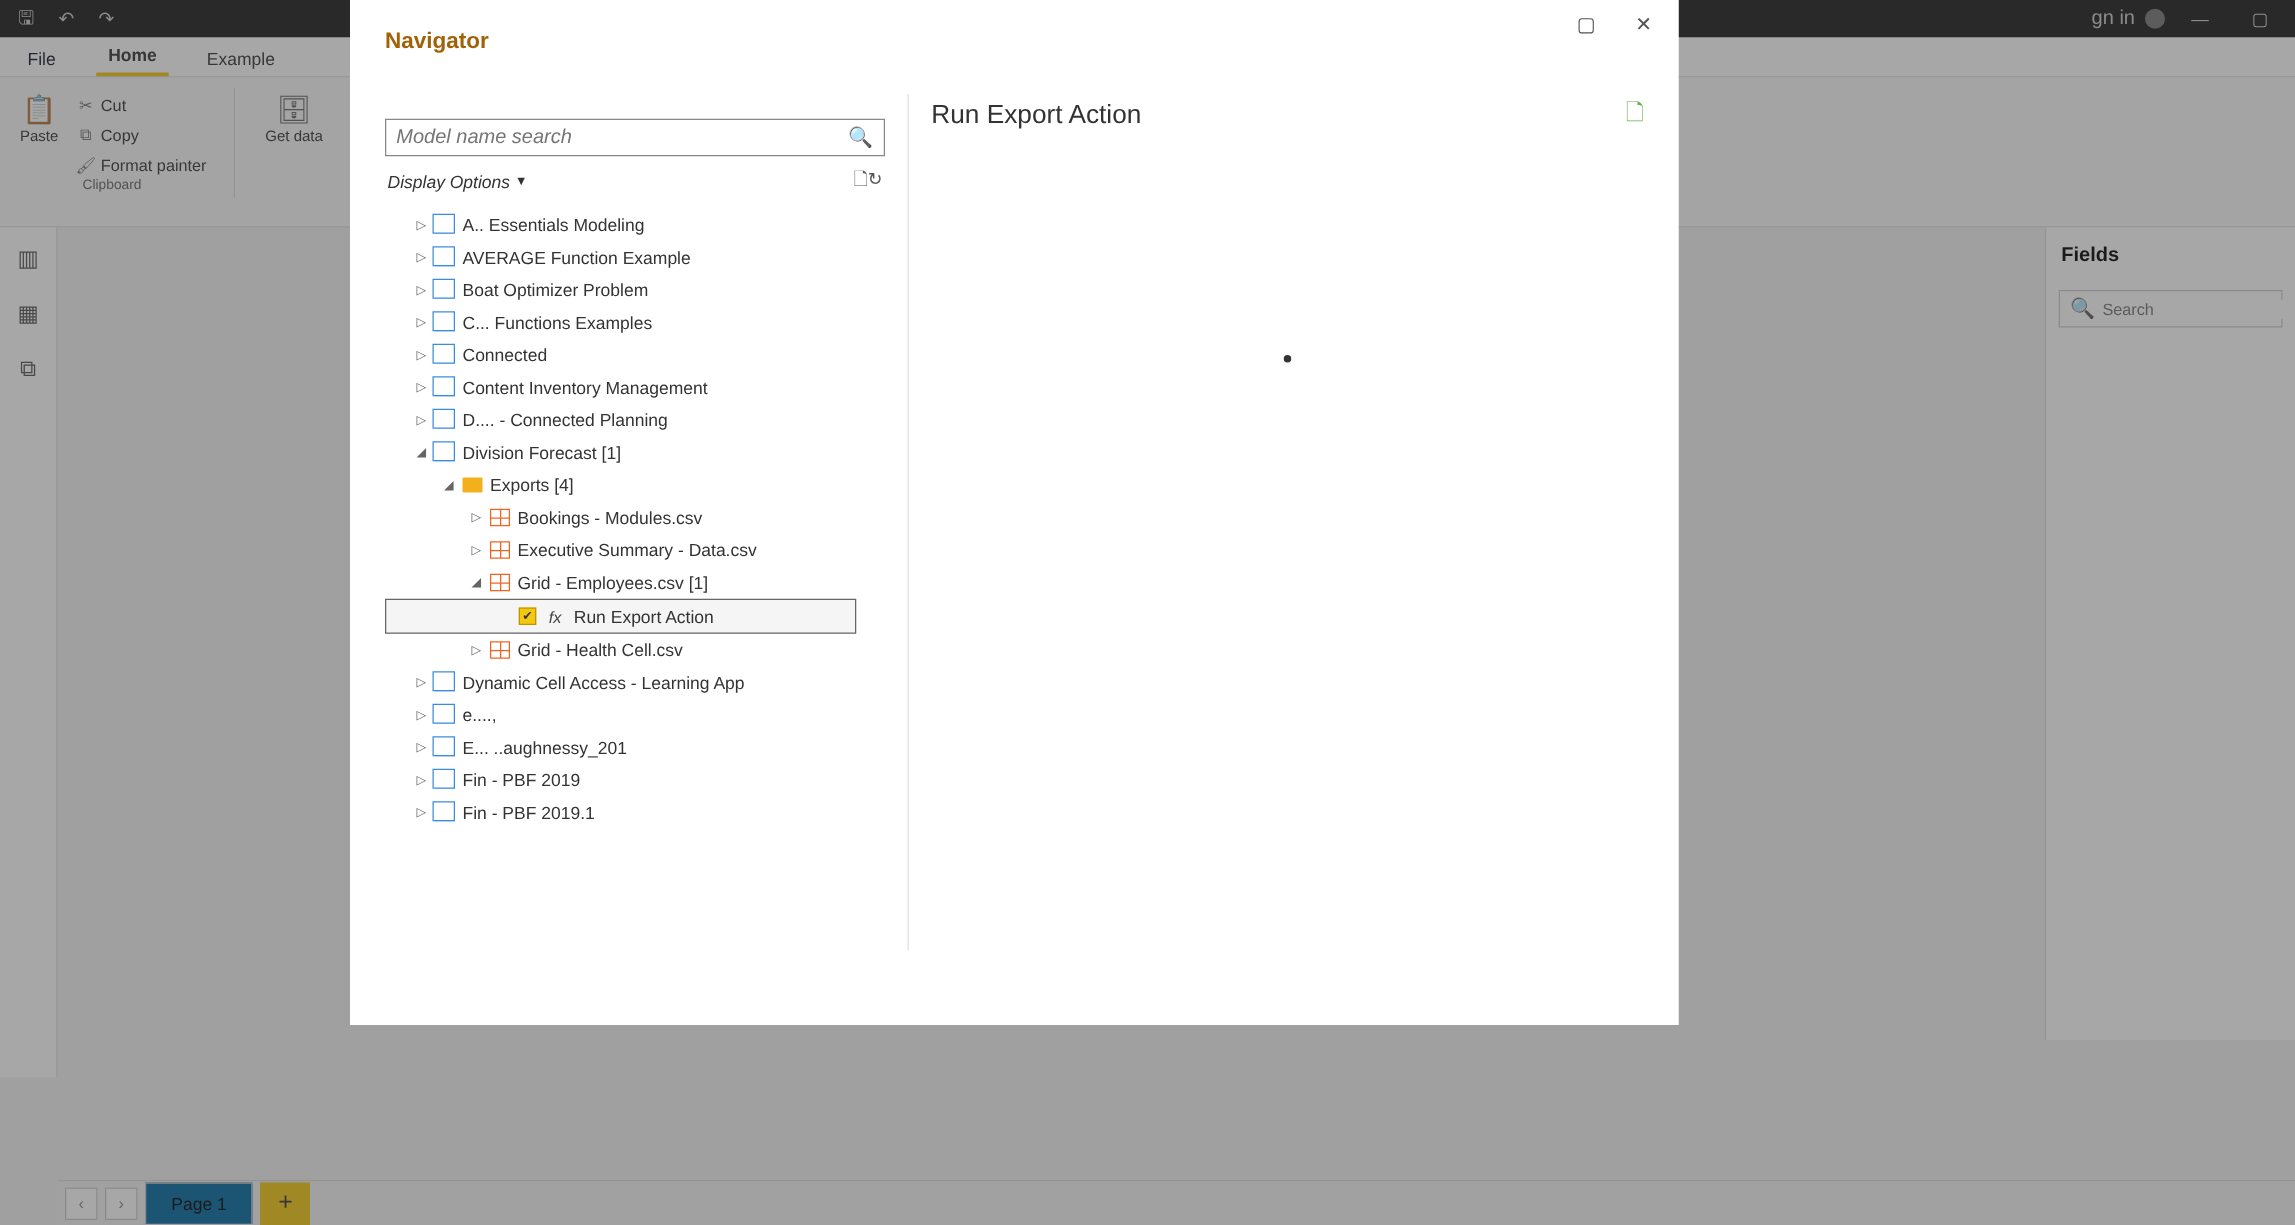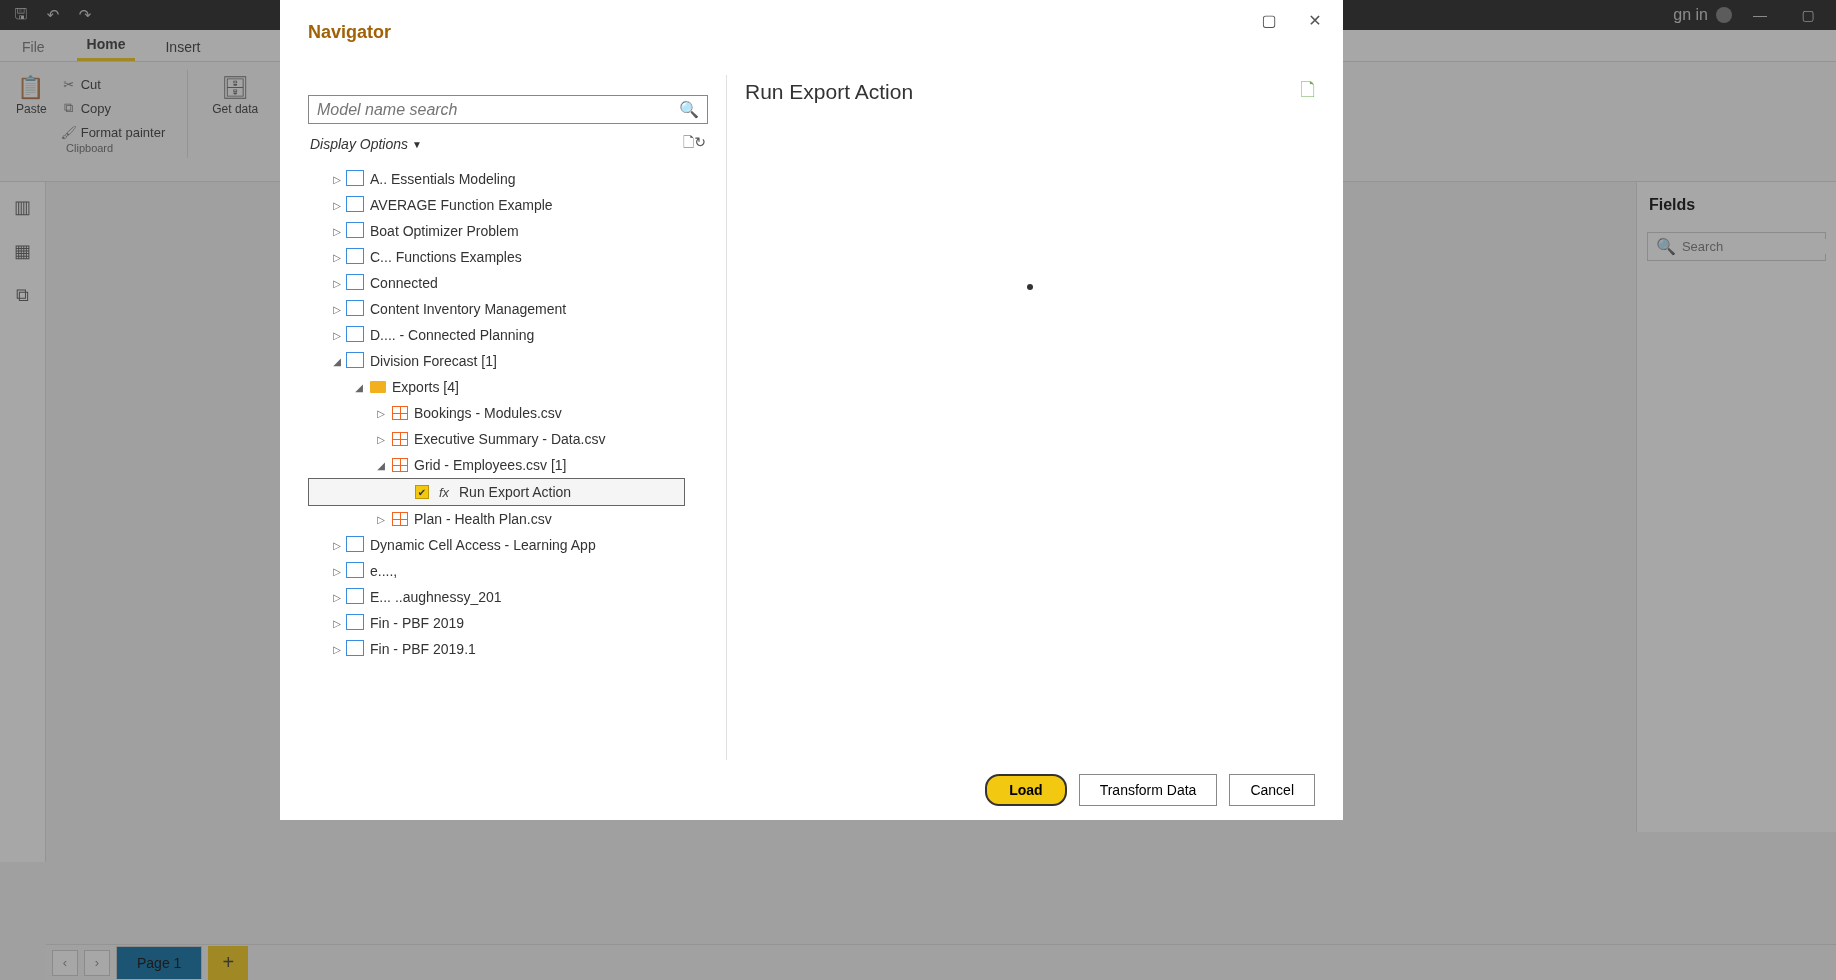--- a/index.html
+++ b/index.html
@@ -11,21 +11,21 @@
   .titlebar .qa-left .tbtn { width:26px; height:26px; display:flex; align-items:center; justify-content:center; color:#ccc; font-size:15px; }
   .titlebar .spacer { flex:1; }
   .titlebar .right { display:flex; align-items:center; gap:8px; padding-right:8px; }
   .titlebar .avatar { width:16px; height:16px; border-radius:50%; background:#777; }
   .titlebar .winbtn { width:40px; height:30px; display:flex; align-items:center; justify-content:center; font-size:14px; color:#ccc; }
 
   
   .ribbon-tabs { height: 32px; background: #fff; border-bottom:1px solid #ddd; display:flex; align-items:flex-end; padding-left:10px; gap:20px; }
   .ribbon-tabs .tab { font-size:14px; padding:6px 10px 6px 10px; color:#333; }
   .ribbon-tabs .tab.active { font-weight:600; border-bottom:3px solid #f2c811; }
-  .ribbon-tabs .file { color:#737373; padding:6px 12px; }
+  .ribbon-tabs .file { color:#0f172a; padding:6px 12px; }
 
   
   .ribbon-body { height:120px; background:#fafafa; border-bottom:1px solid #ddd; display:flex; align-items:flex-start; padding:8px 10px; gap:12px; }
   .rgroup { display:flex; flex-direction:column; align-items:center; }
   .rgroup .items { display:flex; gap:4px; }
   .rgroup .glabel { font-size:11px; color:#666; margin-top:auto; }
   .rbtn-lg { display:flex; flex-direction:column; align-items:center; font-size:12px; color:#333; padding:4px 6px; }
   .rbtn-lg .ico { width:28px; height:28px; display:flex; align-items:center; justify-content:center; font-size:22px; color:#666; }
   .rbtn-sm { display:flex; align-items:center; gap:4px; font-size:13px; color:#333; padding:2px 4px; }
   .rbtn-sm .ico { width:16px; height:16px; display:flex; align-items:center; justify-content:center; color:#777; }
@@ -106,21 +106,21 @@
     <span>gn in</span>
     <div class="avatar"></div>
     <div class="winbtn">—</div>
     <div class="winbtn">▢</div>
   </div>
 </div>
 
 <div class="ribbon-tabs">
   <div class="tab file">File</div>
   <div class="tab active">Home</div>
-  <div class="tab">Insert</div>
+  <div class="tab">Example</div>
 </div>
 
 <div class="ribbon-body">
   <div class="rgroup">
     <div class="items">
       <div class="rbtn-lg">
         <div class="ico">📋</div>
         <span>Paste</span>
       </div>
       <div style="display:flex;flex-direction:column;gap:4px;padding-top:4px;">
@@ -277,21 +277,21 @@
               <span>Run Export Action</span>
             </div>
             <div class="node" style="padding-left: 68px;">
               <span class="exp">▷</span>
               <span class="ico-table">
                 <span></span>
                 <span></span>
                 <span></span>
                 <span></span>
               </span>
-              <span>Plan - Health Plan.csv</span>
+              <span>Grid - Health Cell.csv</span>
             </div>
             <div class="node" style="padding-left: 24px;">
               <span class="exp">▷</span>
               <span class="ico-db"></span>
               <span>Dynamic Cell Access - Learning App</span>
             </div>
             <div class="node" style="padding-left: 24px;">
               <span class="exp">▷</span>
               <span class="ico-db"></span>
               <span>e....,</span>
@@ -321,18 +321,13 @@
       <div class="ptitle">
         <span>Run Export Action</span>
         <span class="pico">🗋</span>
       </div>
       <div class="loading">
           <div class="dot"></div>
         </div>
     </div>
   </div>
 
-  <div class="footer">
-    <button class="primary">Load</button>
-    <button>Transform Data</button>
-    <button>Cancel</button>
-  </div>
 </div>
 
 </body></html>

